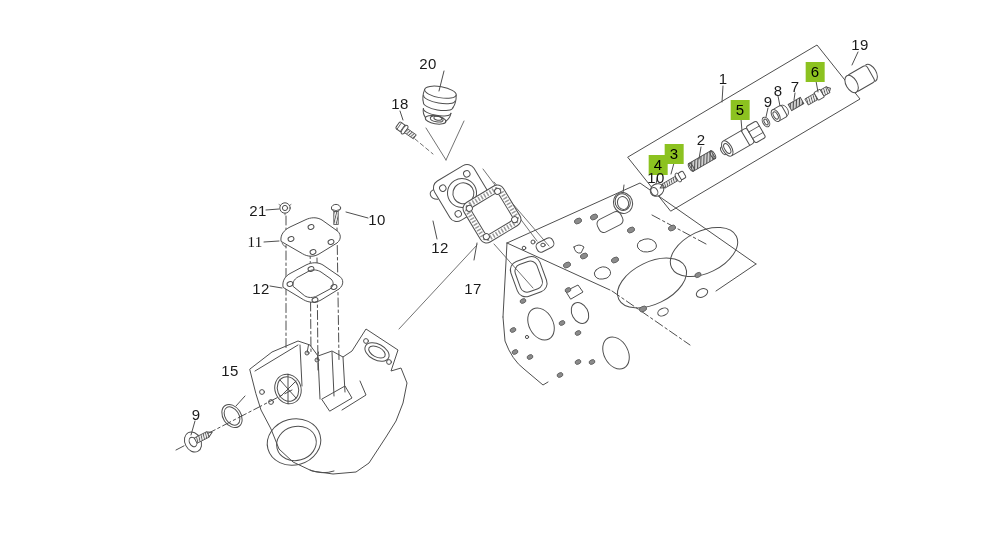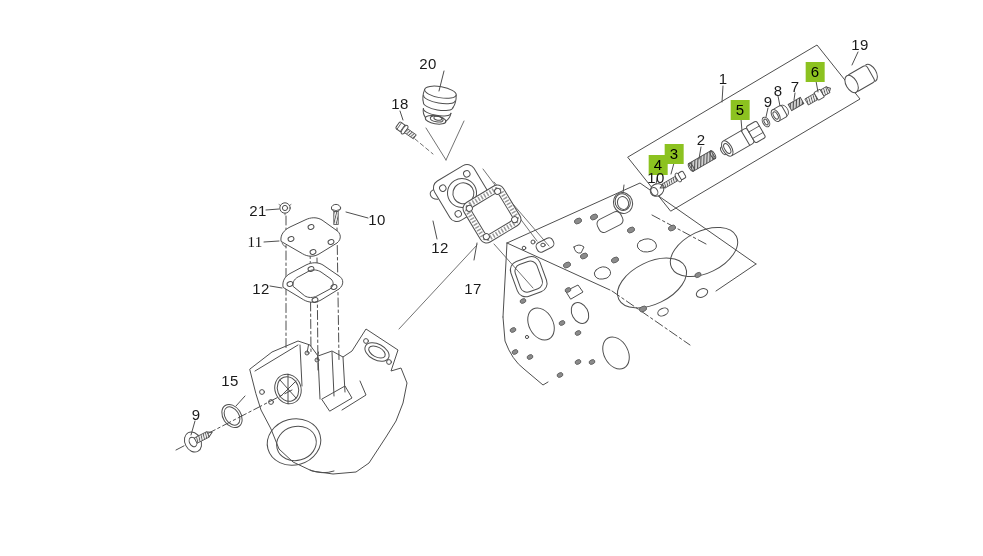--- a/index.html
+++ b/index.html
@@ -390,21 +390,21 @@
       <div class="part-label highlighted" style="left: 740px; top: 110px;">5</div>
       <div class="part-label highlighted" style="left: 815px; top: 72px;">6</div>
       <div class="part-label" style="left: 795px; top: 86px;">7</div>
       <div class="part-label" style="left: 778px; top: 90px;">8</div>
       <div class="part-label" style="left: 768px; top: 101px;">9</div>
       <div class="part-label" style="left: 656px; top: 177px;">10</div>
       <div class="part-label" style="left: 255px; top: 242px; font-family: Liberation Serif, serif;">11</div>
       <div class="part-label" style="left: 261px; top: 288px;">12</div>
       <div class="part-label" style="left: 377px; top: 219px;">10</div>
       <div class="part-label" style="left: 196px; top: 414px;">9</div>
-      <div class="part-label" style="left: 230px; top: 380px; text-align: right;">15</div>
+      <div class="part-label" style="left: 230px; top: 370px; text-align: right;">15</div>
       <div class="part-label" style="left: 440px; top: 247px;">12</div>
       <div class="part-label" style="left: 473px; top: 268px; margin-top: 20px;">17</div>
       <div class="part-label" style="left: 400px; top: 103px;">18</div>
       <div class="part-label" style="left: 860px; top: 44px;">19</div>
       <div class="part-label" style="left: 428px; top: 63px;">20</div>
       <div class="part-label" style="left: 258px; top: 210px; text-align: center;">21</div>
     </div>
 
 </div>
 

